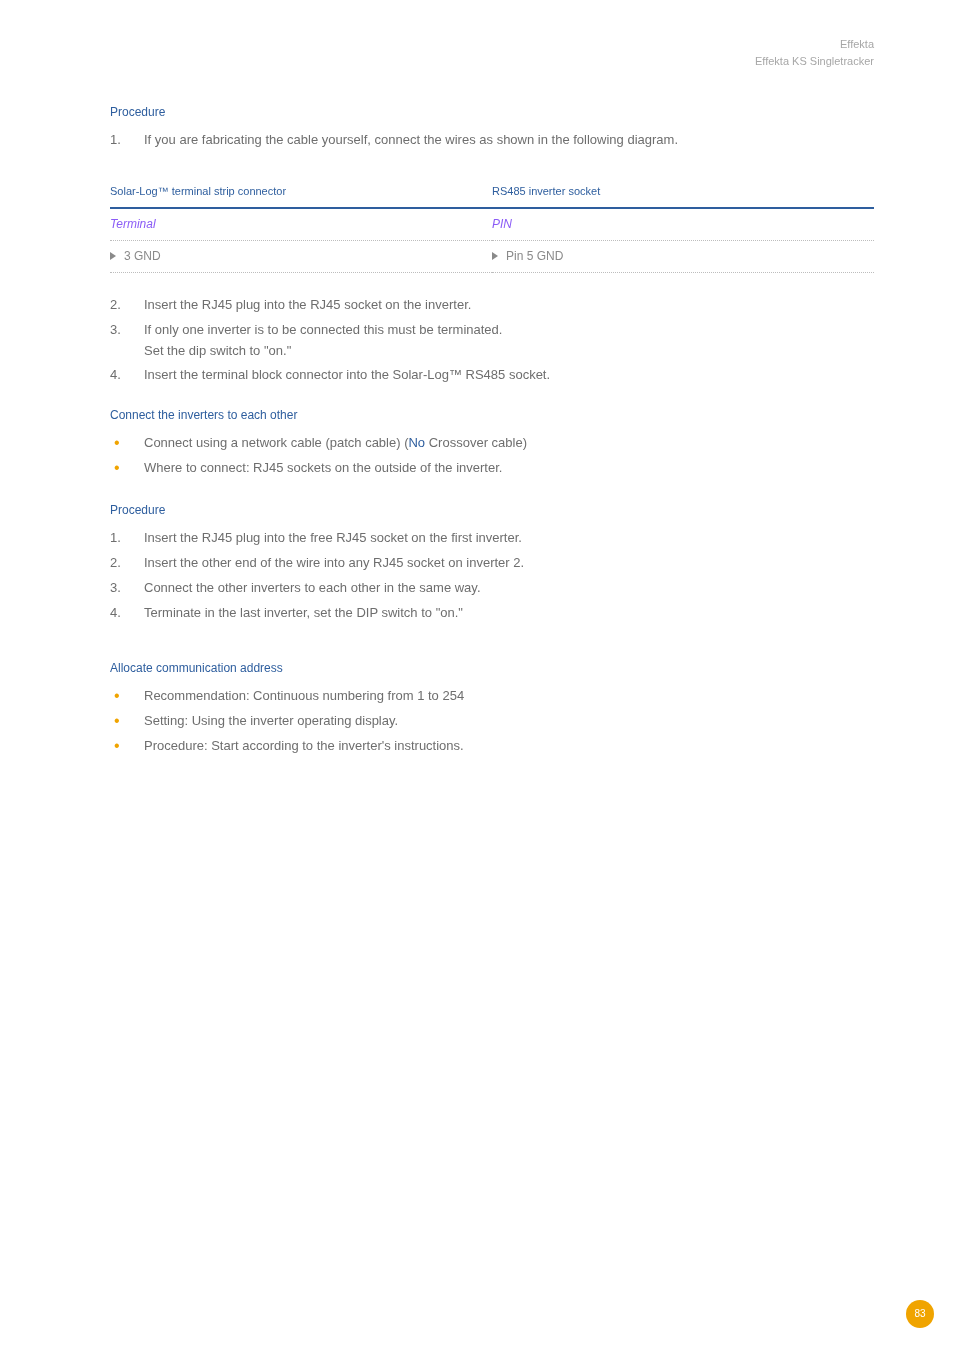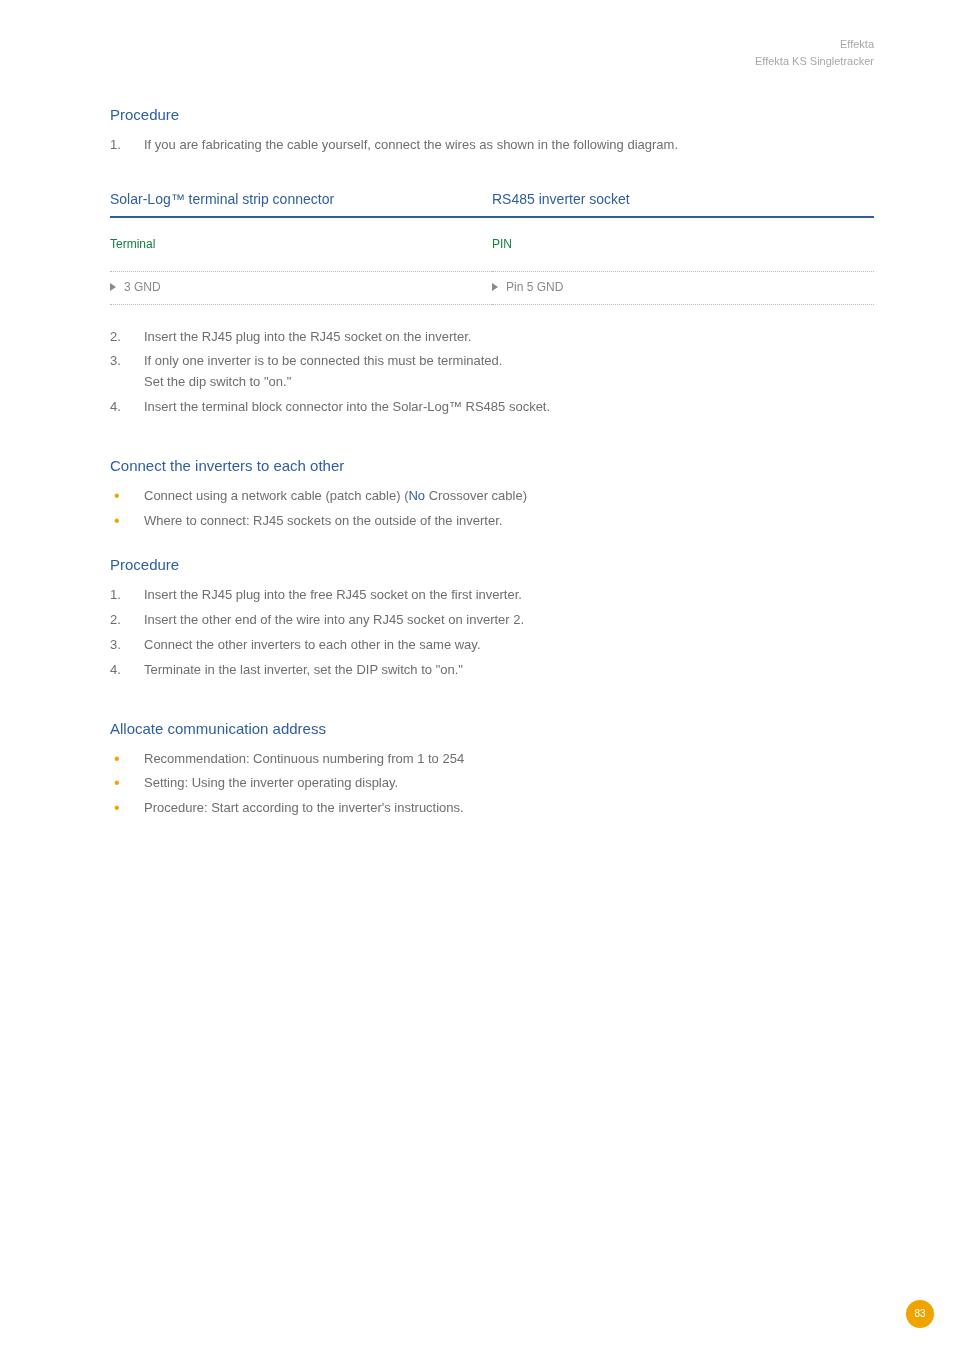--- a/index.html
+++ b/index.html
@@ -16,21 +16,21 @@
   }
   .header {
     text-align: right;
     color: #a7a7a7;
     font-size: 11px;
     line-height: 1.5;
     margin-bottom: 34px;
   }
   .section-title {
     color: #2e5e9e;
-    font-size: 15px;
+    font-size: 12px;
     font-weight: 400;
     margin-bottom: 8px;
   }
   ol.num {
     list-style: none;
     counter-reset: item;
     margin-bottom: 26px;
   }
   ol.num > li {
     counter-increment: item;
@@ -64,30 +64,31 @@
   table.wiring {
     width: 100%;
     border-collapse: collapse;
     margin-top: 24px;
     margin-bottom: 22px;
   }
   table.wiring th {
     text-align: left;
     color: #2e5e9e;
     font-weight: 400;
-    font-size: 14px;
+    font-size: 11px;
     padding: 6px 0;
     border-bottom: 2px solid #2e5e9e;
     width: 50%;
   }
   table.wiring td.sub {
-    color: #15803d;
+    color: #8b5cf6;
     font-size: 12px;
-    padding: 17px 0;
+    padding: 6px 0;
     border-bottom: 1px dotted #bdbdbd;
+    font-style: italic;
   }
   table.wiring td.row {
     color: #8a8a8a;
     font-size: 12px;
     padding: 6px 0;
     border-bottom: 1px dotted #bdbdbd;
   }
   .tri {
     display: inline-block;
     width: 0; height: 0;
@@ -135,21 +136,21 @@
     <td class="sub">Terminal</td>
     <td class="sub">PIN</td>
   </tr>
   <tr>
     <td class="row"><span class="tri"></span><span>3 GND</span></td>
     <td class="row"><span class="tri"></span><span>Pin 5 GND</span></td>
   </tr>
 </tbody>
   </table>
 
-<ol class="num" start="2" style="counter-reset:item 1;margin-bottom:36px;">
+<ol class="num" start="2" style="counter-reset:item 1;margin-bottom:20px;">
   <li>Insert the RJ45 plug into the RJ45 socket on the inverter.</li>
   <li style="white-space:pre-line"><span>If only one inverter is to be connected this must be terminated.
 Set the dip switch to "on."</span></li>
   <li>Insert the terminal block connector into the Solar-Log™ RS485 socket.</li>
 </ol>
 
 <div class="section-title">Connect the inverters to each other</div>
 <ul class="bullets">
   <li>
     <span>Connect using a network cable (patch cable) (</span><span style="color:#2e5e9e">No</span><span> Crossover cable)</span>

